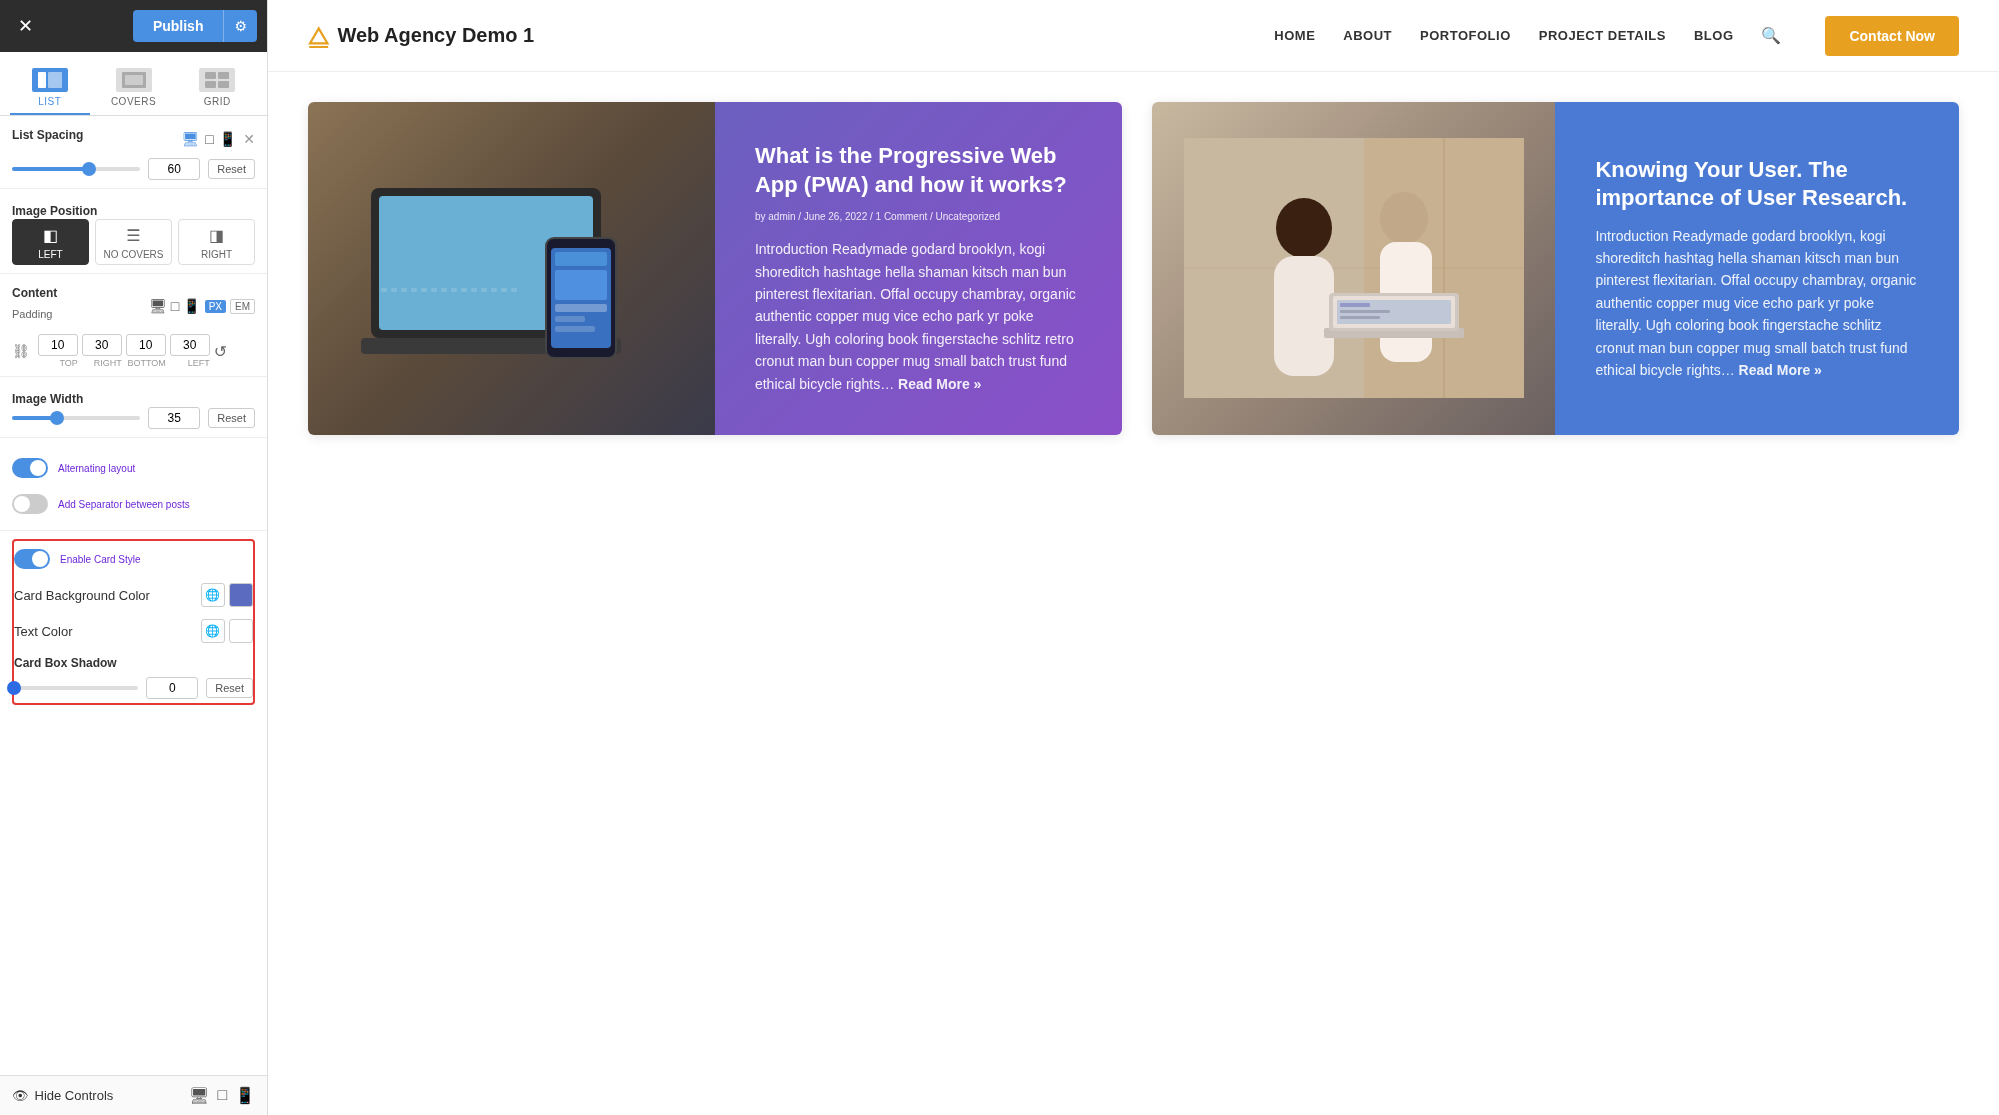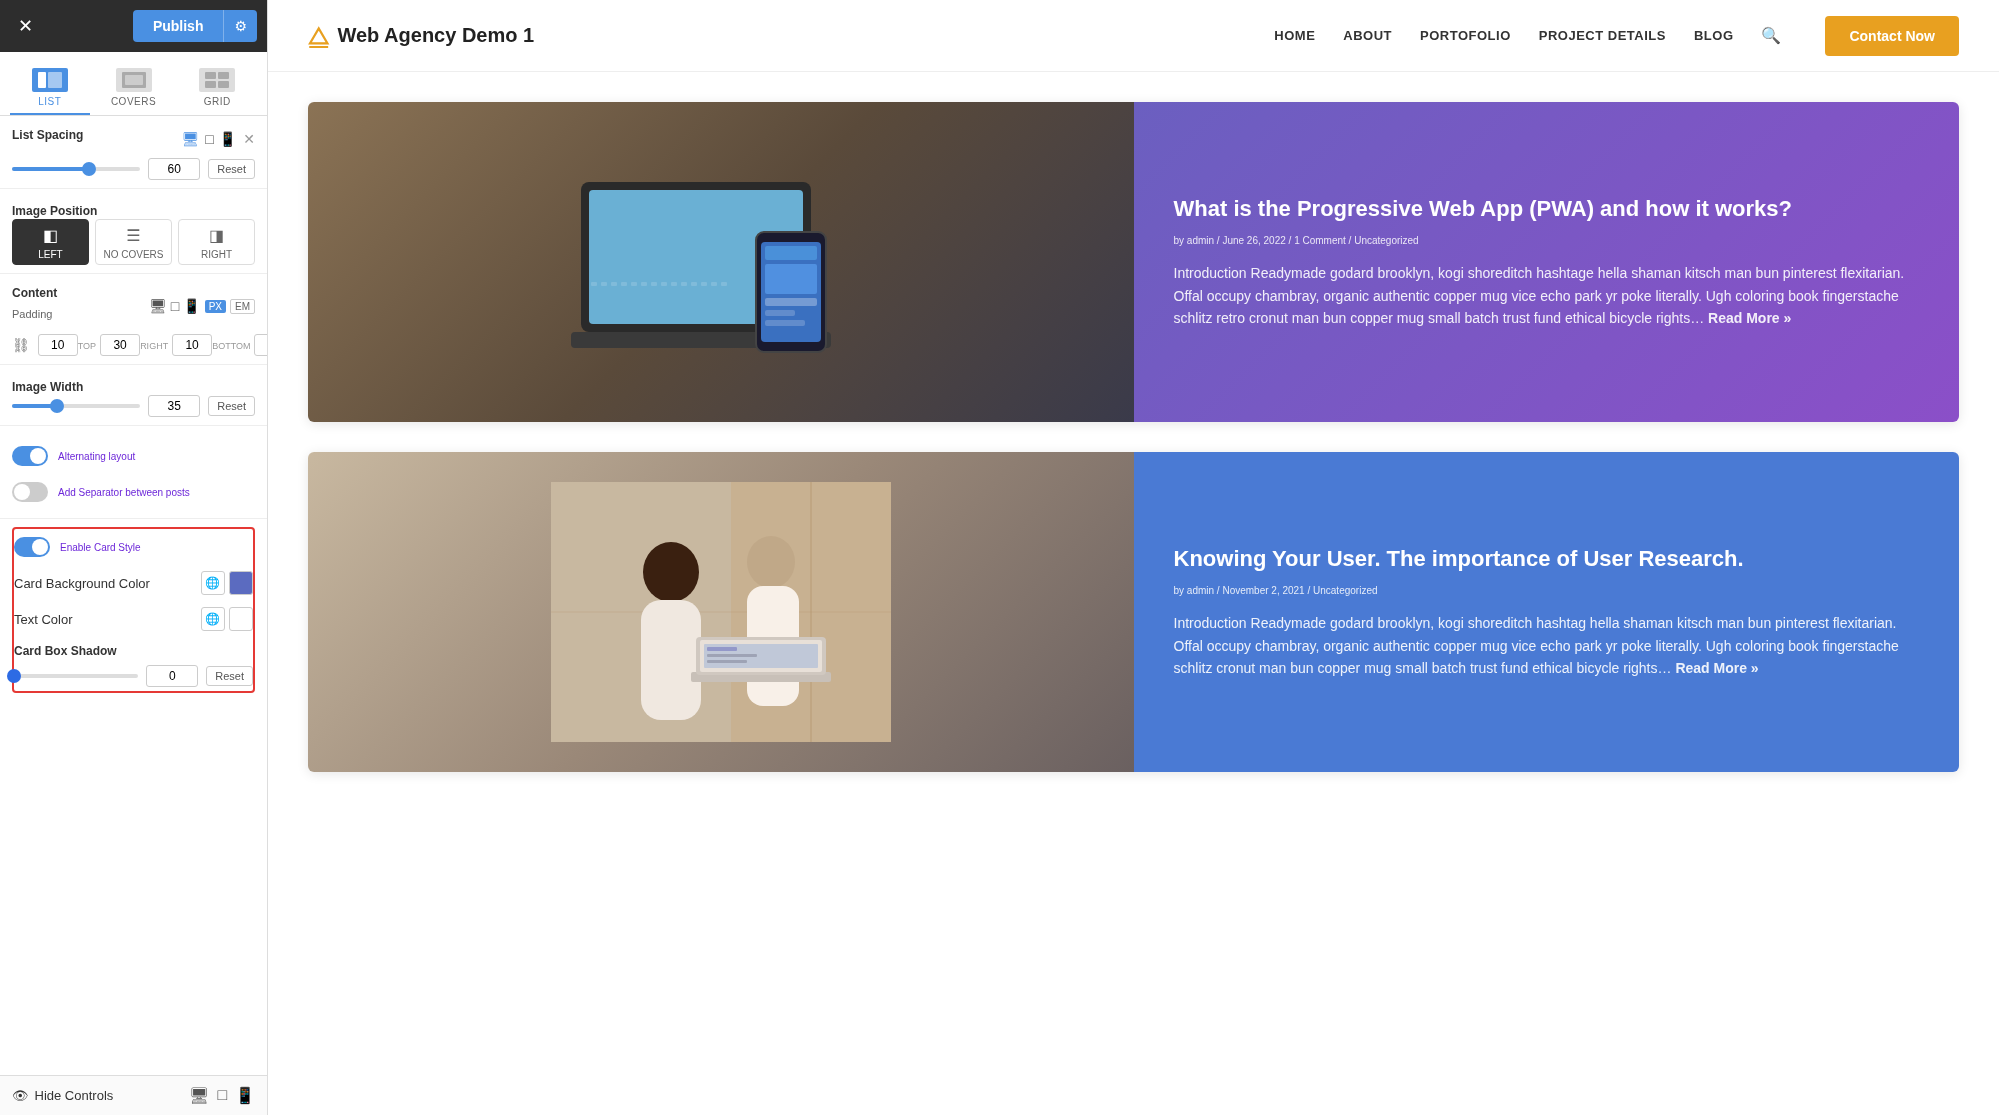--- a/index.html
+++ b/index.html
@@ -192,22 +192,22 @@
       border-color: #333;
     }
     .img-pos-icon { font-size: 16px; }
     .padding-inputs {
       display: flex;
       gap: 4px;
       align-items: flex-end;
     }
     .pad-field {
       display: flex;
-      flex-direction: row;
-      align-items: center;
+      flex-direction: column;
+      align-items: flex-end;
     }
     .pad-field input {
       width: 40px;
       border: 1px solid #ccc;
       border-radius: 3px;
       padding: 3px 4px;
       font-size: 12px;
       text-align: center;
     }
     .pad-field-label { font-size: 9px; color: #999; margin-top: 2px; text-transform: uppercase; }
@@ -331,21 +331,21 @@
       border: none;
       border-radius: 4px;
       padding: 12px 24px;
       font-size: 14px;
       font-weight: 700;
       cursor: pointer;
       margin-left: 16px;
     }
 
     
-    .blog-posts { padding: 30px 40px; display: flex; flex-direction: column; gap: 30px; }
+    .blog-posts { padding: 30px 40px; display: flex; gap: 30px; }
 
     .blog-post-card {
       display: flex;
       border-radius: 6px;
       overflow: hidden;
       box-shadow: 0 2px 12px rgba(0,0,0,0.1);
     }
     .blog-post-card.reverse { flex-direction: row-reverse; }
 
     .post-image {
@@ -649,21 +649,20 @@
         <p class="post-meta">by admin / June 26, 2022 / 1 Comment / Uncategorized</p>
         <p class="post-excerpt">
           Introduction Readymade godard brooklyn, kogi shoreditch hashtage hella shaman kitsch man bun pinterest flexitarian. Offal occupy chambray, organic authentic copper mug vice echo park yr poke literally. Ugh coloring book fingerstache schlitz retro cronut man bun copper mug small batch trust fund ethical bicycle rights… <span class="read-more">Read More »</span>
         </p>
       </div>
     </div>
 
     <div class="blog-post-card reverse">
       <div class="post-content blue-bg">
         <h2 class="post-title">Knowing Your User. The importance of User Research.</h2>
-        <p class="post-meta">by admin / November 2, 2021 / Uncategorized</p>
         <p class="post-excerpt">
           Introduction Readymade godard brooklyn, kogi shoreditch hashtag hella shaman kitsch man bun pinterest flexitarian. Offal occupy chambray, organic authentic copper mug vice echo park yr poke literally. Ugh coloring book fingerstache schlitz cronut man bun copper mug small batch trust fund ethical bicycle rights… <span class="read-more">Read More »</span>
         </p>
       </div>
       <div class="post-image post-image-2">
 
         <svg width="340" height="260" viewBox="0 0 340 260" xmlns="http://www.w3.org/2000/svg">
 
           <rect x="0" y="0" width="340" height="260" fill="#c8b8a0"></rect>
           <rect x="180" y="0" width="160" height="260" fill="rgba(200,170,130,0.5)"></rect>

